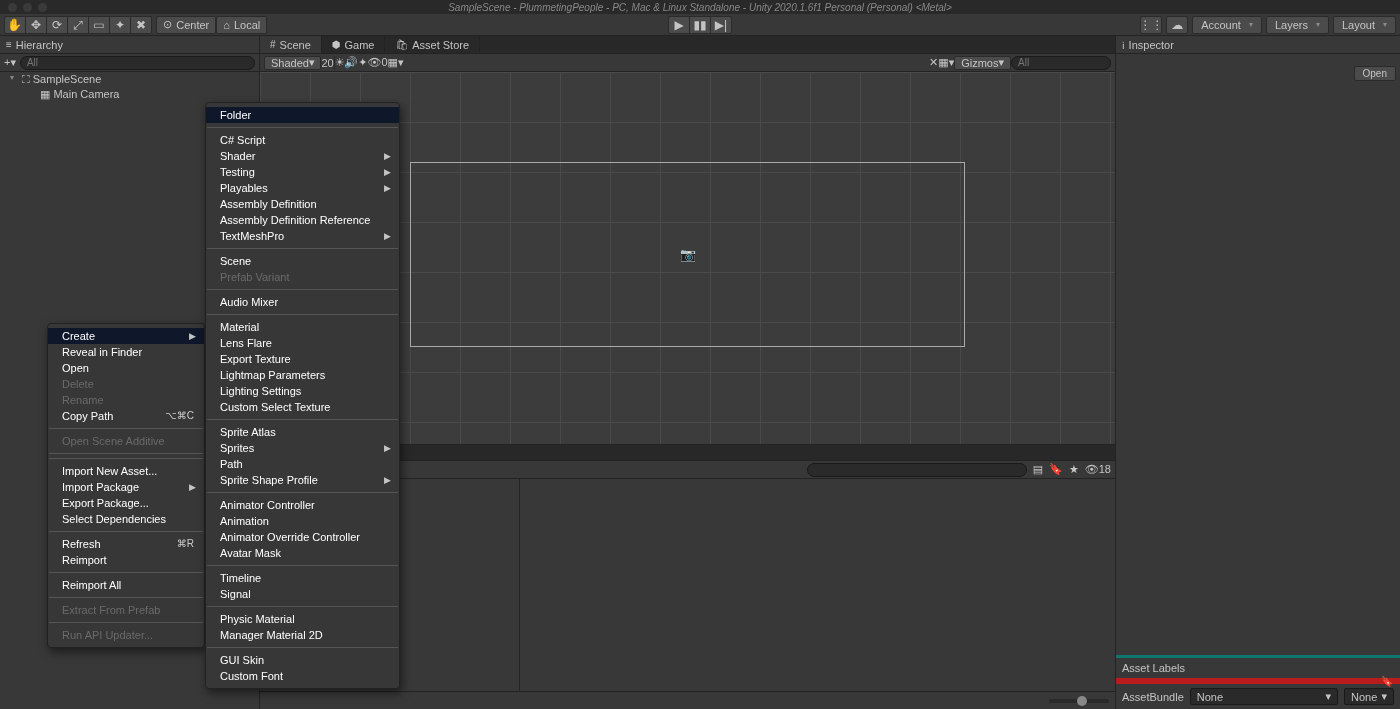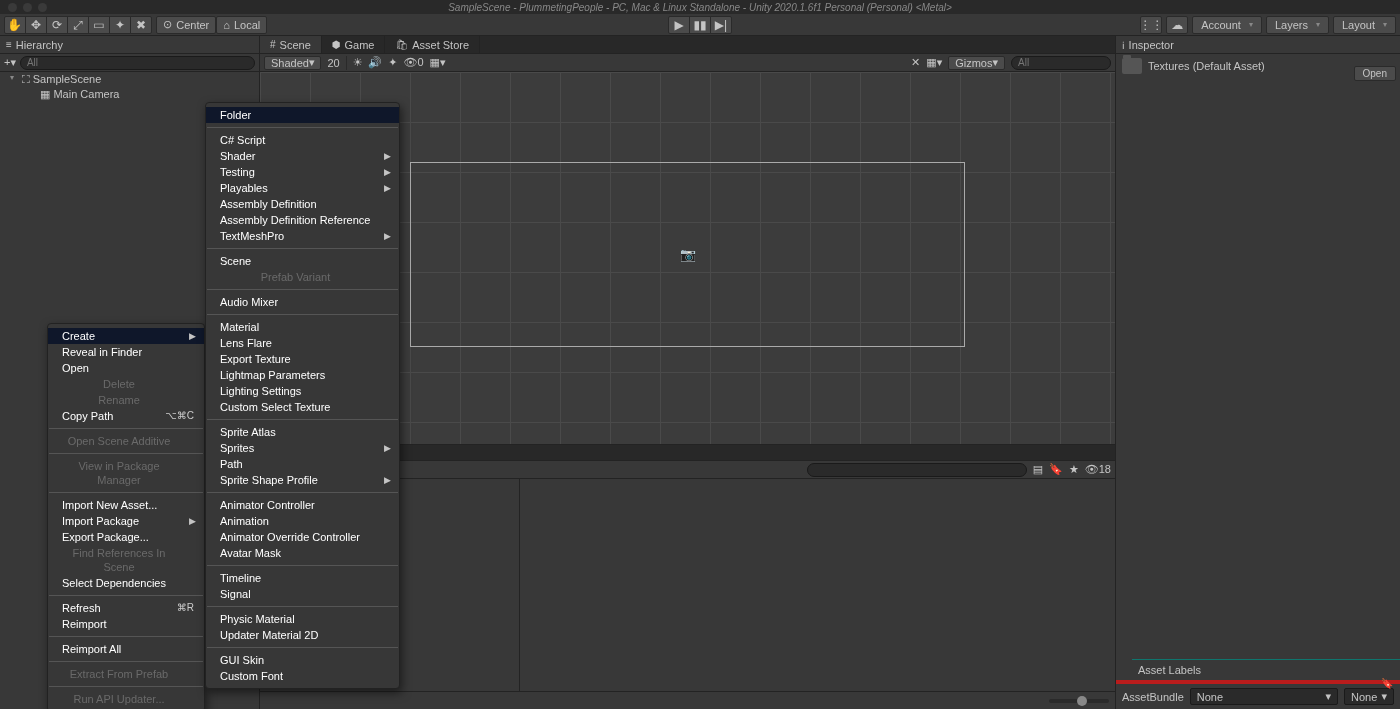--- a/index.html
+++ b/index.html
@@ -24,21 +24,21 @@
 .panel-tab.active { background: #383838; }
 .panel-head { height: 18px; border-bottom: 1px solid #232323; display: flex; align-items: center; padding: 0 4px; gap: 4px; font-size: 10px; }
 .panel-head input { background: #2a2a2a; border: 1px solid #1a1a1a; border-radius: 8px; height: 14px; flex: 1; padding: 0 6px; color: #888; font-size: 10px; }
 .tree-item { padding: 1px 4px 1px 22px; font-size: 11px; position: relative; }
 .tree-item.indent { padding-left: 40px; }
 .tree-item .arrow { position: absolute; left: 10px; font-size: 8px; color: #888; }
 .center-col { flex: 1; display: flex; flex-direction: column; background: #383838; }
 .tabs-row { height: 18px; background: #282828; display: flex; border-bottom: 1px solid #232323; }
 .tab { padding: 0 10px; display: flex; align-items: center; gap: 4px; font-size: 10px; border-right: 1px solid #232323; background: #282828; }
 .tab.active { background: #383838; }
-.scene-toolbar { height: 18px; border-bottom: 1px solid #232323; display: flex; align-items: center; padding: 0 4px; gap: 6px; font-size: 10px; background: #383838; }
+.scene-toolbar { height: 18px; border-bottom: 1px solid #232323; display: flex; align-items: center; padding: 0 4px; font-size: 10px; background: #383838; }
 .scene-toolbar .drop { background: #4b4b4b; border: 1px solid #2a2a2a; border-radius: 2px; padding: 0 6px; height: 14px; display: flex; align-items: center; }
 .scene-toolbar .sep { width: 1px; height: 14px; background: #2a2a2a; }
 .scene-toolbar .sp { flex: 1; }
 .scene-toolbar input { background: #2a2a2a; border: 1px solid #1a1a1a; border-radius: 8px; height: 14px; width: 100px; padding: 0 6px; color: #888; font-size: 10px; }
 .viewport { flex: 1; background: #3c3c3c; background-image: linear-gradient(#4a4a4a 1px, transparent 1px), linear-gradient(90deg, #4a4a4a 1px, transparent 1px); background-size: 50px 50px; position: relative; }
 .viewport .cam-rect { position: absolute; left: 150px; top: 90px; width: 555px; height: 185px; border: 1px solid #aaa; }
 .viewport .cam-icon { position: absolute; left: 420px; top: 175px; font-size: 13px; color: #fff; }
 .project-panel { height: 265px; border-top: 1px solid #232323; display: flex; flex-direction: column; background: #383838; }
 .proj-head { height: 18px; border-bottom: 1px solid #232323; display: flex; align-items: center; padding: 0 4px; gap: 6px; }
 .proj-head input { background: #2a2a2a; border: 1px solid #1a1a1a; border-radius: 8px; height: 14px; width: 220px; padding: 0 6px; color: #888; font-size: 10px; }
@@ -51,30 +51,30 @@
 .proj-content { flex: 1; background: #383838; }
 .proj-foot { height: 18px; border-top: 1px solid #232323; display: flex; align-items: center; justify-content: flex-end; padding: 0 6px; gap: 6px; }
 .slider { width: 60px; height: 4px; background: #2a2a2a; border-radius: 2px; position: relative; }
 .slider::after { content: ""; width: 10px; height: 10px; background: #888; border-radius: 50%; position: absolute; left: 28px; top: -3px; }
 .inspector { width: 285px; background: #383838; border-left: 1px solid #232323; display: flex; flex-direction: column; }
 .insp-body { flex: 1; padding: 4px 6px; position: relative; }
 .insp-asset { display: flex; align-items: center; gap: 6px; }
 .insp-asset .folder-icon { width: 20px; height: 16px; background: #555; border-radius: 2px; position: relative; }
 .insp-asset .folder-icon::before { content: ""; position: absolute; top: -3px; left: 1px; width: 8px; height: 3px; background: #555; border-radius: 1px 1px 0 0; }
 .open-btn { position: absolute; top: 12px; right: 4px; padding: 1px 8px; background: #4b4b4b; border: 1px solid #2a2a2a; border-radius: 2px; font-size: 10px; }
-.insp-labels { border-top: 1px solid #0f766e; padding: 4px 6px; font-size: 10px; color: #999; position: relative; margin-left: 16px; }
+.insp-labels { border-top: 3px solid #0f766e; padding: 4px 6px; font-size: 10px; color: #999; position: relative; }
 .insp-labels .tag-icon { position: absolute; right: 6px; top: 18px; font-size: 10px; color: #888; }
-.insp-bundle { border-top: 4px solid #b91c1c; padding: 4px 6px; display: flex; align-items: center; gap: 6px; font-size: 10px; }
+.insp-bundle { border-top: 6px solid #b91c1c; padding: 4px 6px; display: flex; align-items: center; gap: 6px; font-size: 10px; }
 .insp-bundle .drop { flex: 1; background: #2a2a2a; border: 1px solid #1a1a1a; border-radius: 2px; padding: 1px 6px; display: flex; justify-content: space-between; align-items: center; color: #888; }
 .insp-bundle .drop.small { flex: 0 0 50px; }
 
 .ctx { position: absolute; background: #373737; border: 1px solid #222; box-shadow: 2px 4px 10px rgba(0,0,0,.5); padding: 4px 0; border-radius: 4px; z-index: 100; }
 .ctx-item { padding: 1px 28px 1px 14px; font-size: 11px; color: #fff; position: relative; line-height: 14px; }
 .ctx-item.sel { background: #0f172a; }
-.ctx-item.dis { color: #6a6a6a; text-align: center; }
+.ctx-item.dis { color: #6a6a6a; }
 .ctx-item .sub { position: absolute; right: 8px; font-size: 9px; }
 .ctx-item .hint { position: absolute; right: 10px; font-size: 10px; color: #ccc; }
 .ctx-sep { height: 1px; background: #555; margin: 4px 1px; }
 #ctx1 { left: 47px; top: 323px; width: 158px; }
 #ctx2 { left: 205px; top: 102px; width: 195px; }
 </style>
 </head>
 <body>
 
 <div class="titlebar">
@@ -188,24 +188,20 @@
       </div>
       <div class="proj-foot">
         <div class="slider"></div>
       </div>
     </div>
   </div>
 
   <div class="inspector">
     <div class="panel-tab active">ℹ <span>Inspector</span></div>
     <div class="insp-body">
-      <div class="insp-asset">
-        <div class="folder-icon"></div>
-        <span>Textures (Default Asset)</span>
-      </div>
       <div class="open-btn">Open</div>
     </div>
     <div class="insp-labels">
       <span>Asset Labels</span>
       <span class="tag-icon">🔖</span>
     </div>
     <div class="insp-bundle">
       <span>AssetBundle</span>
       <div class="drop">
           <span>None</span>
@@ -222,26 +218,24 @@
 <div class="ctx" id="ctx1">
     <div class="ctx-item sel">Create<span class="sub">▶</span></div>
     <div class="ctx-item">Reveal in Finder</div>
     <div class="ctx-item">Open</div>
     <div class="ctx-item dis">Delete</div>
     <div class="ctx-item dis">Rename</div>
     <div class="ctx-item">Copy Path<span class="hint">⌥⌘C</span></div>
     <div class="ctx-sep"></div>
     <div class="ctx-item dis">Open Scene Additive</div>
     <div class="ctx-sep"></div>
-    <div class="ctx-item dis">View in Package Manager</div>
     <div class="ctx-sep"></div>
     <div class="ctx-item">Import New Asset...</div>
     <div class="ctx-item">Import Package<span class="sub">▶</span></div>
     <div class="ctx-item">Export Package...</div>
-    <div class="ctx-item dis">Find References In Scene</div>
     <div class="ctx-item">Select Dependencies</div>
     <div class="ctx-sep"></div>
     <div class="ctx-item">Refresh<span class="hint">⌘R</span></div>
     <div class="ctx-item">Reimport</div>
     <div class="ctx-sep"></div>
     <div class="ctx-item">Reimport All</div>
     <div class="ctx-sep"></div>
     <div class="ctx-item dis">Extract From Prefab</div>
     <div class="ctx-sep"></div>
     <div class="ctx-item dis">Run API Updater...</div>
@@ -276,17 +270,17 @@
     <div class="ctx-sep"></div>
     <div class="ctx-item">Animator Controller</div>
     <div class="ctx-item">Animation</div>
     <div class="ctx-item">Animator Override Controller</div>
     <div class="ctx-item">Avatar Mask</div>
     <div class="ctx-sep"></div>
     <div class="ctx-item">Timeline</div>
     <div class="ctx-item">Signal</div>
     <div class="ctx-sep"></div>
     <div class="ctx-item">Physic Material</div>
-    <div class="ctx-item">Updater Material 2D</div>
+    <div class="ctx-item">Manager Material 2D</div>
     <div class="ctx-sep"></div>
     <div class="ctx-item">GUI Skin</div>
     <div class="ctx-item">Custom Font</div>
   </div>
 
 </body></html>

